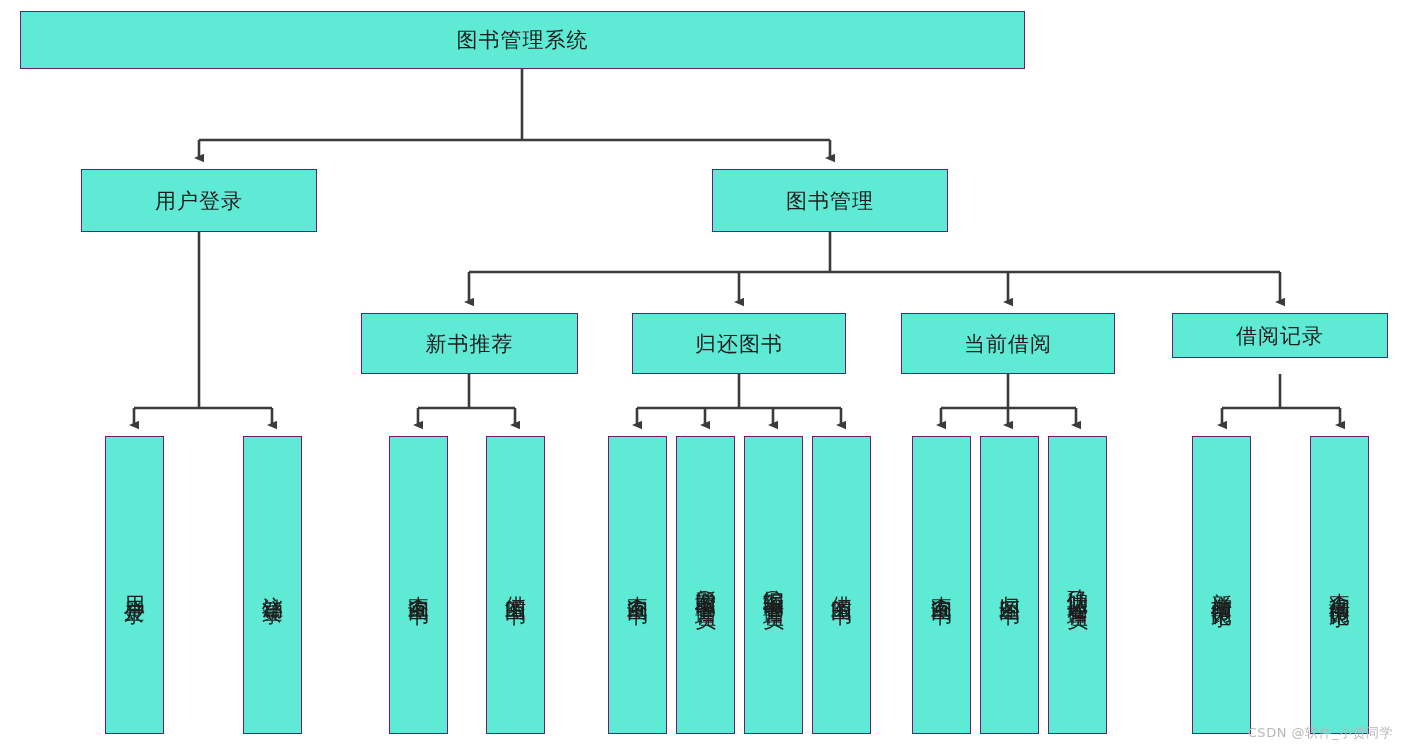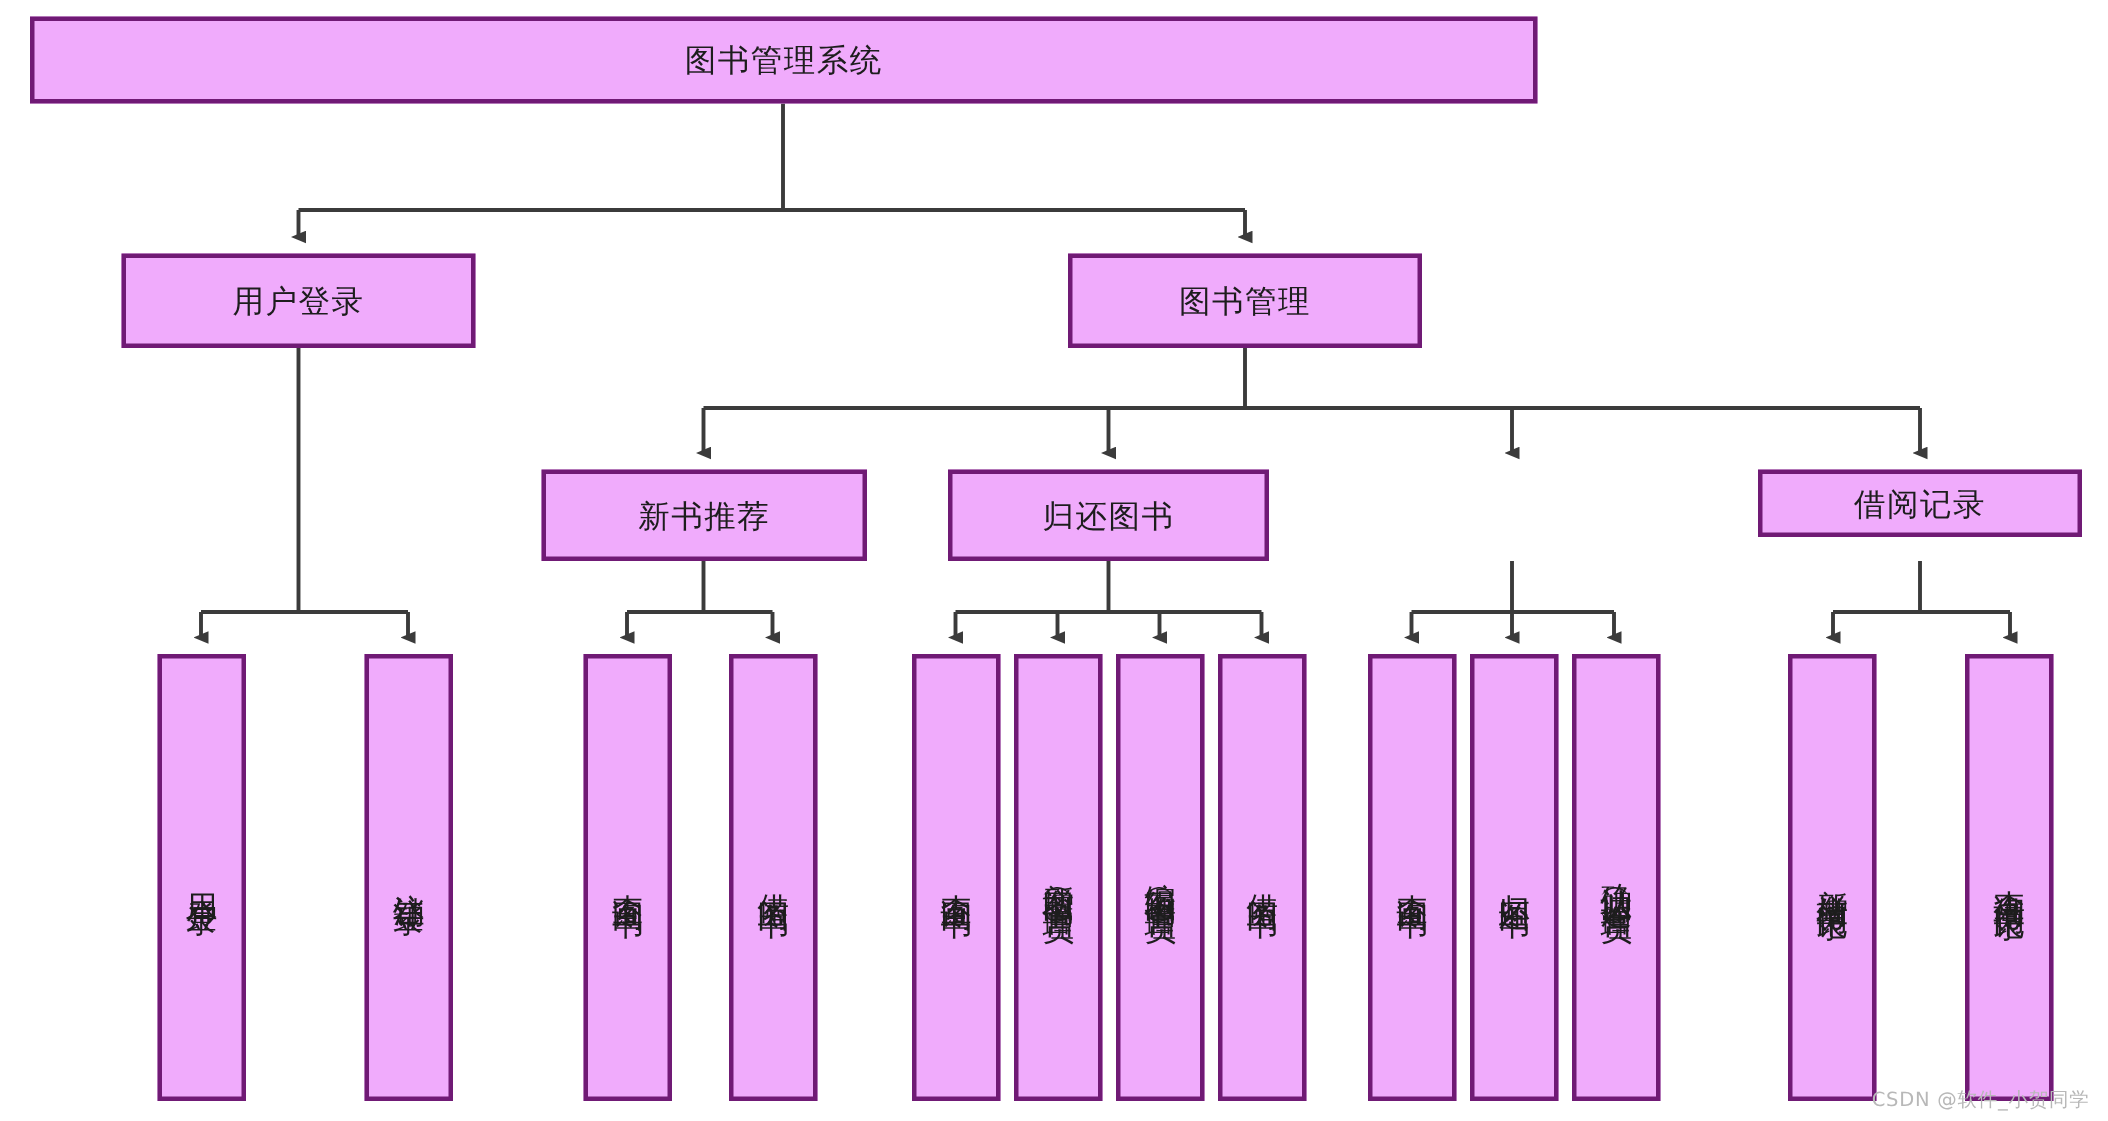--- a/index.html
+++ b/index.html
@@ -20,22 +20,22 @@
   #edge-layer {
     position: absolute;
     left: 0;
     top: 0;
     width: 1405px;
     height: 747px;
   }
   .node {
     position: absolute;
     box-sizing: border-box;
-    background: #f0abfc;
-    border: 3px solid #701a75;
+    background: #5eead4;
+    border: 1px solid #701a75;
     display: flex;
     align-items: center;
     justify-content: center;
     color: #1d1d1d;
   }
   .node.horiz {
     font-size: 21px;
     letter-spacing: 1px;
   }
   .node.vert {
@@ -129,20 +129,23 @@
   </div>
 
   <div class="node horiz" style="left:361px; top:313px; width:217px; height:61px;text-align:center;">
     <span>新书推荐</span>
   </div>
 
   <div class="node horiz" style="left:632px; top:313px; width:214px; height:61px;">
     <span>归还图书</span>
   </div>
 
+  <div class="node horiz" style="left:901px; top:313px; width:214px; height:61px;">
+    <span>当前借阅</span>
+  </div>
 
   <div class="node horiz" style="left:1172px; top:313px; width:216px; height:45px;font-family:Liberation Serif, serif;">
     <span>借阅记录</span>
   </div>
 
   <div class="node vert" style="left:105px; top:436px; width:59px; height:298px;">
     <span>用户登录</span>
   </div>
 
   <div class="node vert" style="left:243px; top:436px; width:59px; height:298px;">

